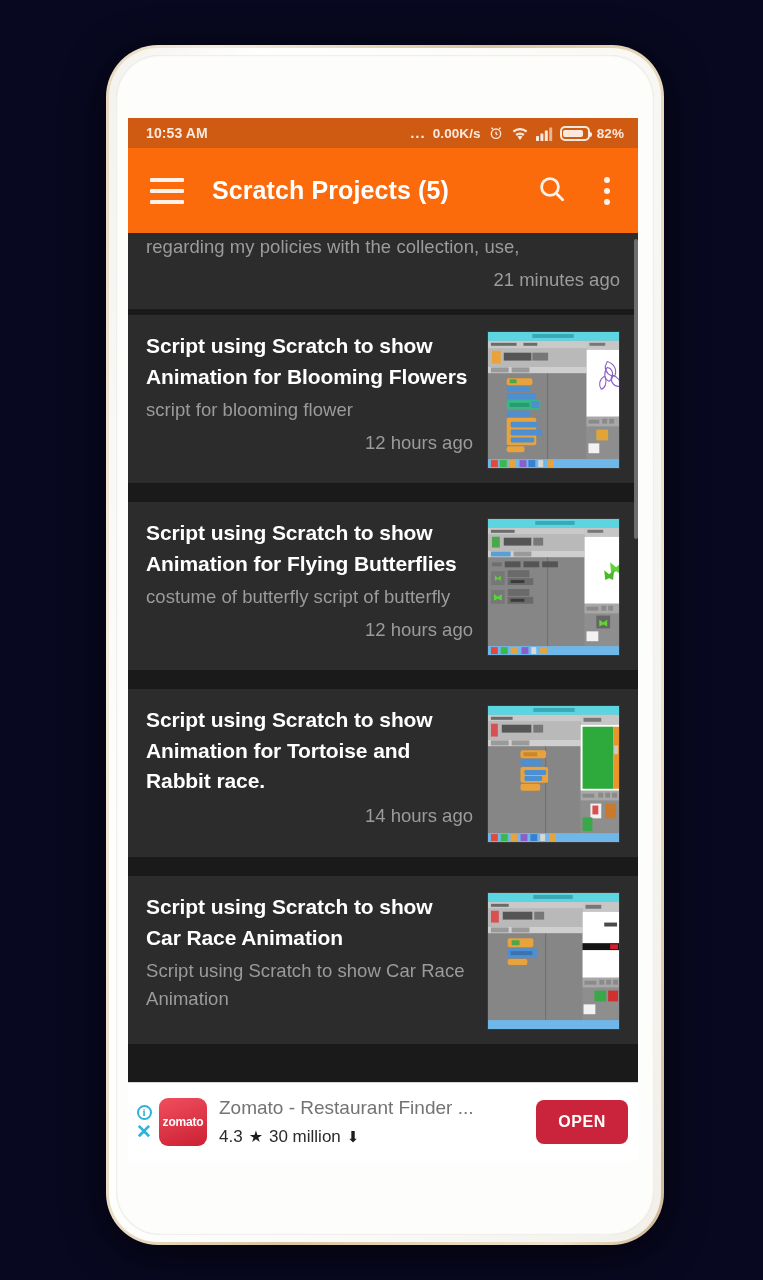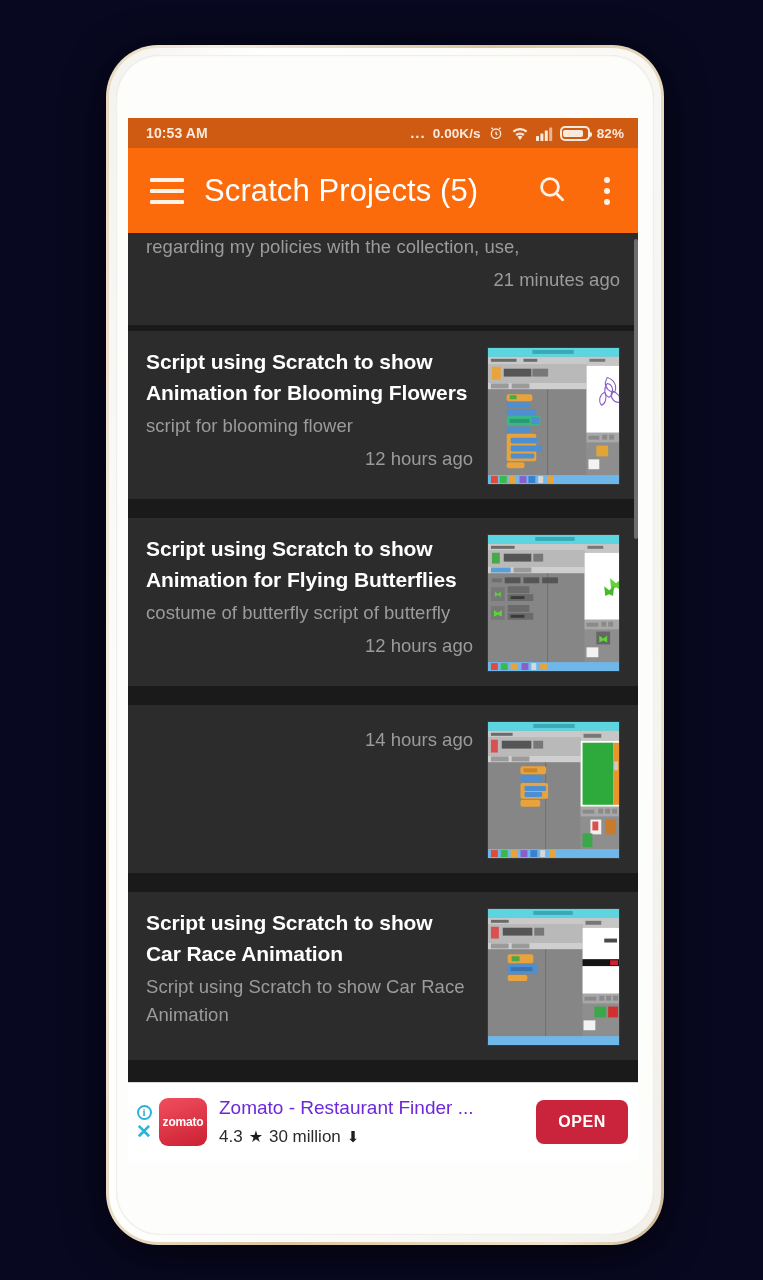--- a/index.html
+++ b/index.html
@@ -179,24 +179,24 @@
     gap: 7px;
     cursor: pointer;
   }
   .hamburger span {
     display: block;
     height: 4px;
     background: #fdf1e8;
     border-radius: 1px;
   }
   .app-title {
-    margin-left: 20px;
+    margin-left: 28px;
     color: #ffffff;
-    font-size: 31px;
-    font-weight: normal;
+    font-size: 25px;
+    font-weight: bold;
     letter-spacing: 0.1px;
     white-space: nowrap;
   }
   .app-actions {
     margin-left: auto;
     display: flex;
     align-items: center;
     gap: 28px;
   }
   .search-btn { cursor: pointer; }
@@ -258,21 +258,21 @@
     position: relative;
     overflow: hidden;
     background: #8a8a8a;
     border: 1px solid #3a3a3a;
   }
   .thumb svg { display: block; width: 100%; height: 100%; }
 
   .partial-top {
     background: #2c2c2c;
     padding: 0 18px 14px 18px;
-    height: 92px;
+    height: 76px;
     overflow: hidden;
     margin-bottom: 6px;
   }
   .partial-top .card-desc { margin-top: 0; }
 
   
   .scroll-track {
     position: absolute;
     right: 0;
     top: 0;
@@ -343,21 +343,21 @@
     font-weight: bold;
     letter-spacing: -0.2px;
     text-align: center;
   }
   .ad-body {
     flex: 1 1 auto;
     min-width: 0;
     margin-left: 12px;
   }
   .ad-title {
-    color: #6d28d9;
+    color: #737373;
     font-size: 19px;
     line-height: 24px;
     white-space: nowrap;
     overflow: hidden;
   }
   .ad-meta {
     display: flex;
     align-items: center;
     gap: 6px;
     color: #2b2b2b;
@@ -586,20 +586,21 @@
             <rect x="23" y="130" width="7" height="7" fill="#e8a33c"></rect>
             <rect x="34" y="130" width="7" height="7" fill="#8a5fc9"></rect>
             <rect x="44" y="130" width="5" height="7" fill="#d8d8d8"></rect>
             <rect x="53" y="130" width="7" height="7" fill="#e8a33c"></rect>
           </svg>
         </div>
       </div>
 
       <div class="card">
         <div class="card-text">
+          <div class="card-title">Script using Scratch to show Animation for Tortoise and Rabbit race.</div>
           <div class="card-time">14 hours ago</div>
         </div>
         <div class="thumb">
           <svg viewBox="0 0 133 138" preserveAspectRatio="none">
             <rect width="133" height="138" fill="#8e8e8e"></rect>
             <rect x="0" y="0" width="133" height="9" fill="#5cd5e0"></rect>
             <rect x="46" y="2" width="42" height="4" fill="#3aa8b5"></rect>
             <rect x="0" y="9" width="133" height="7" fill="#c9c9c9"></rect>
             <rect x="3" y="11" width="22" height="3" fill="#6b6b6b"></rect>
             <rect x="0" y="16" width="94" height="18" fill="#b9b9b9"></rect>

